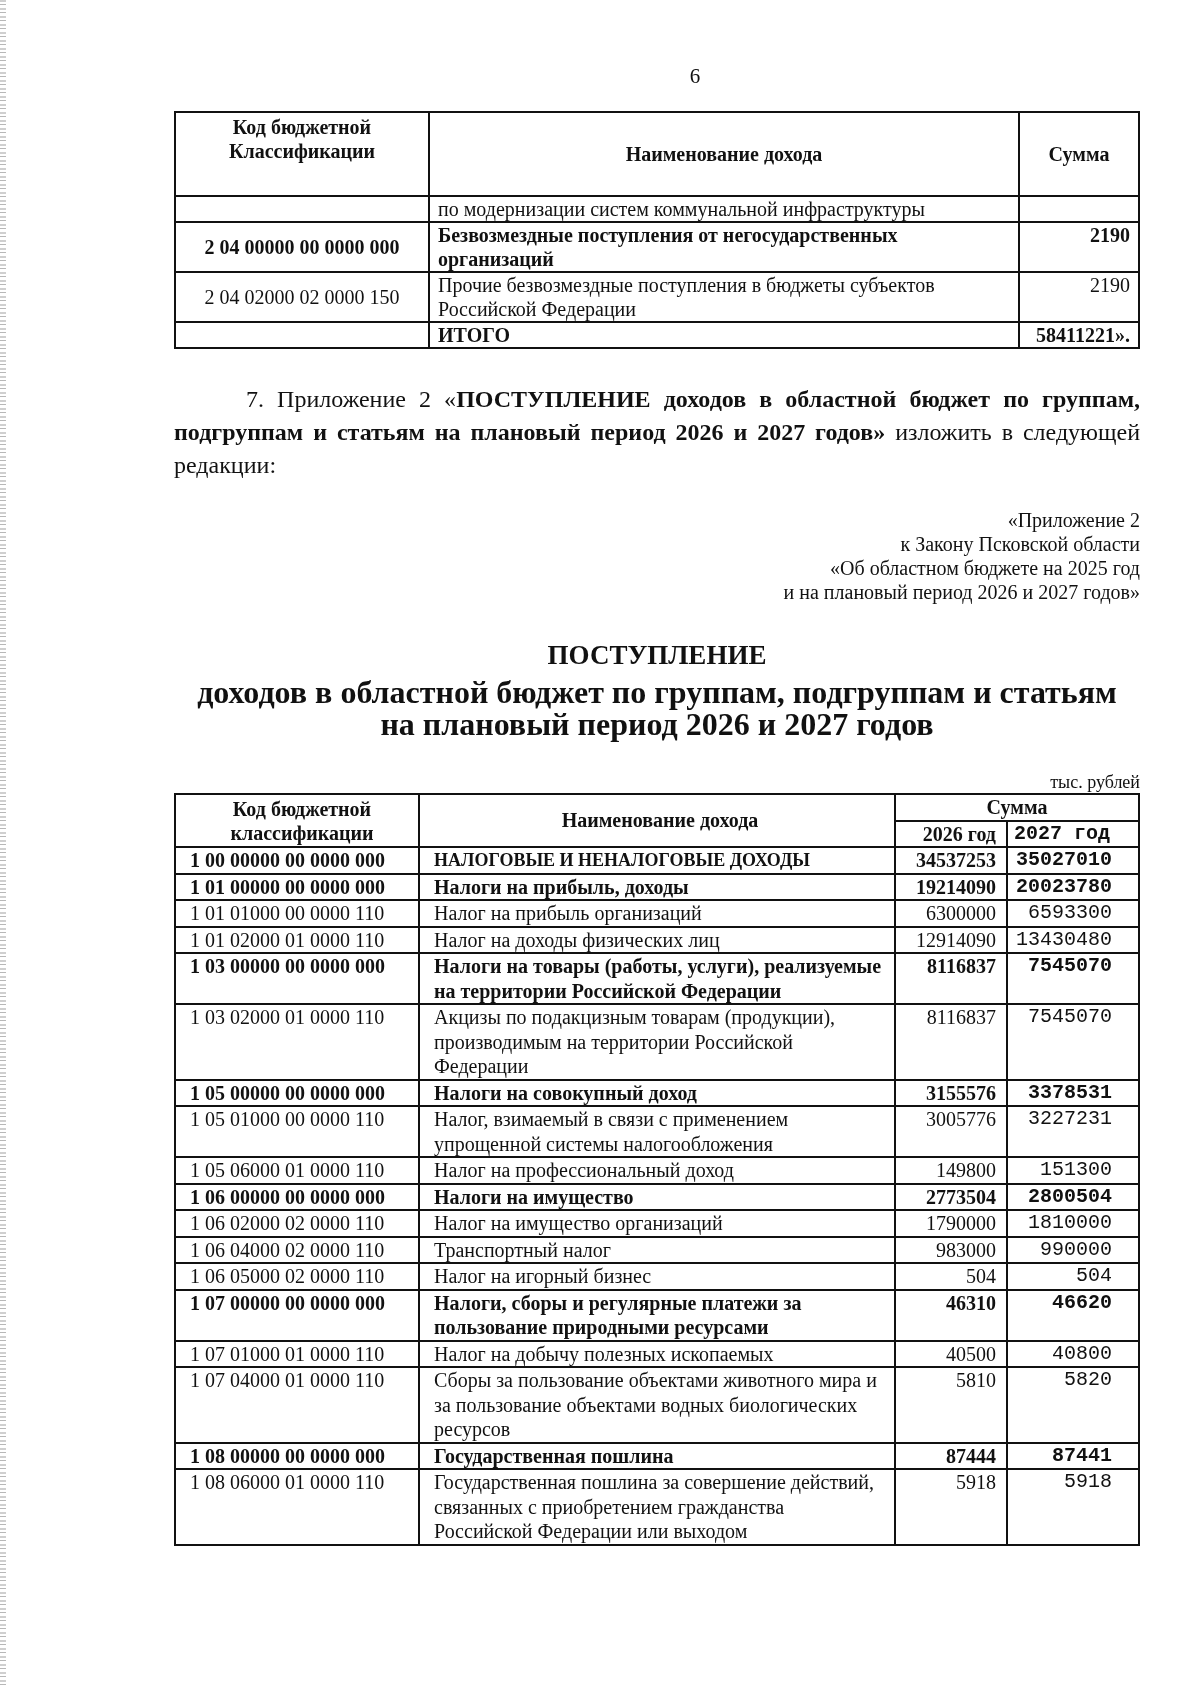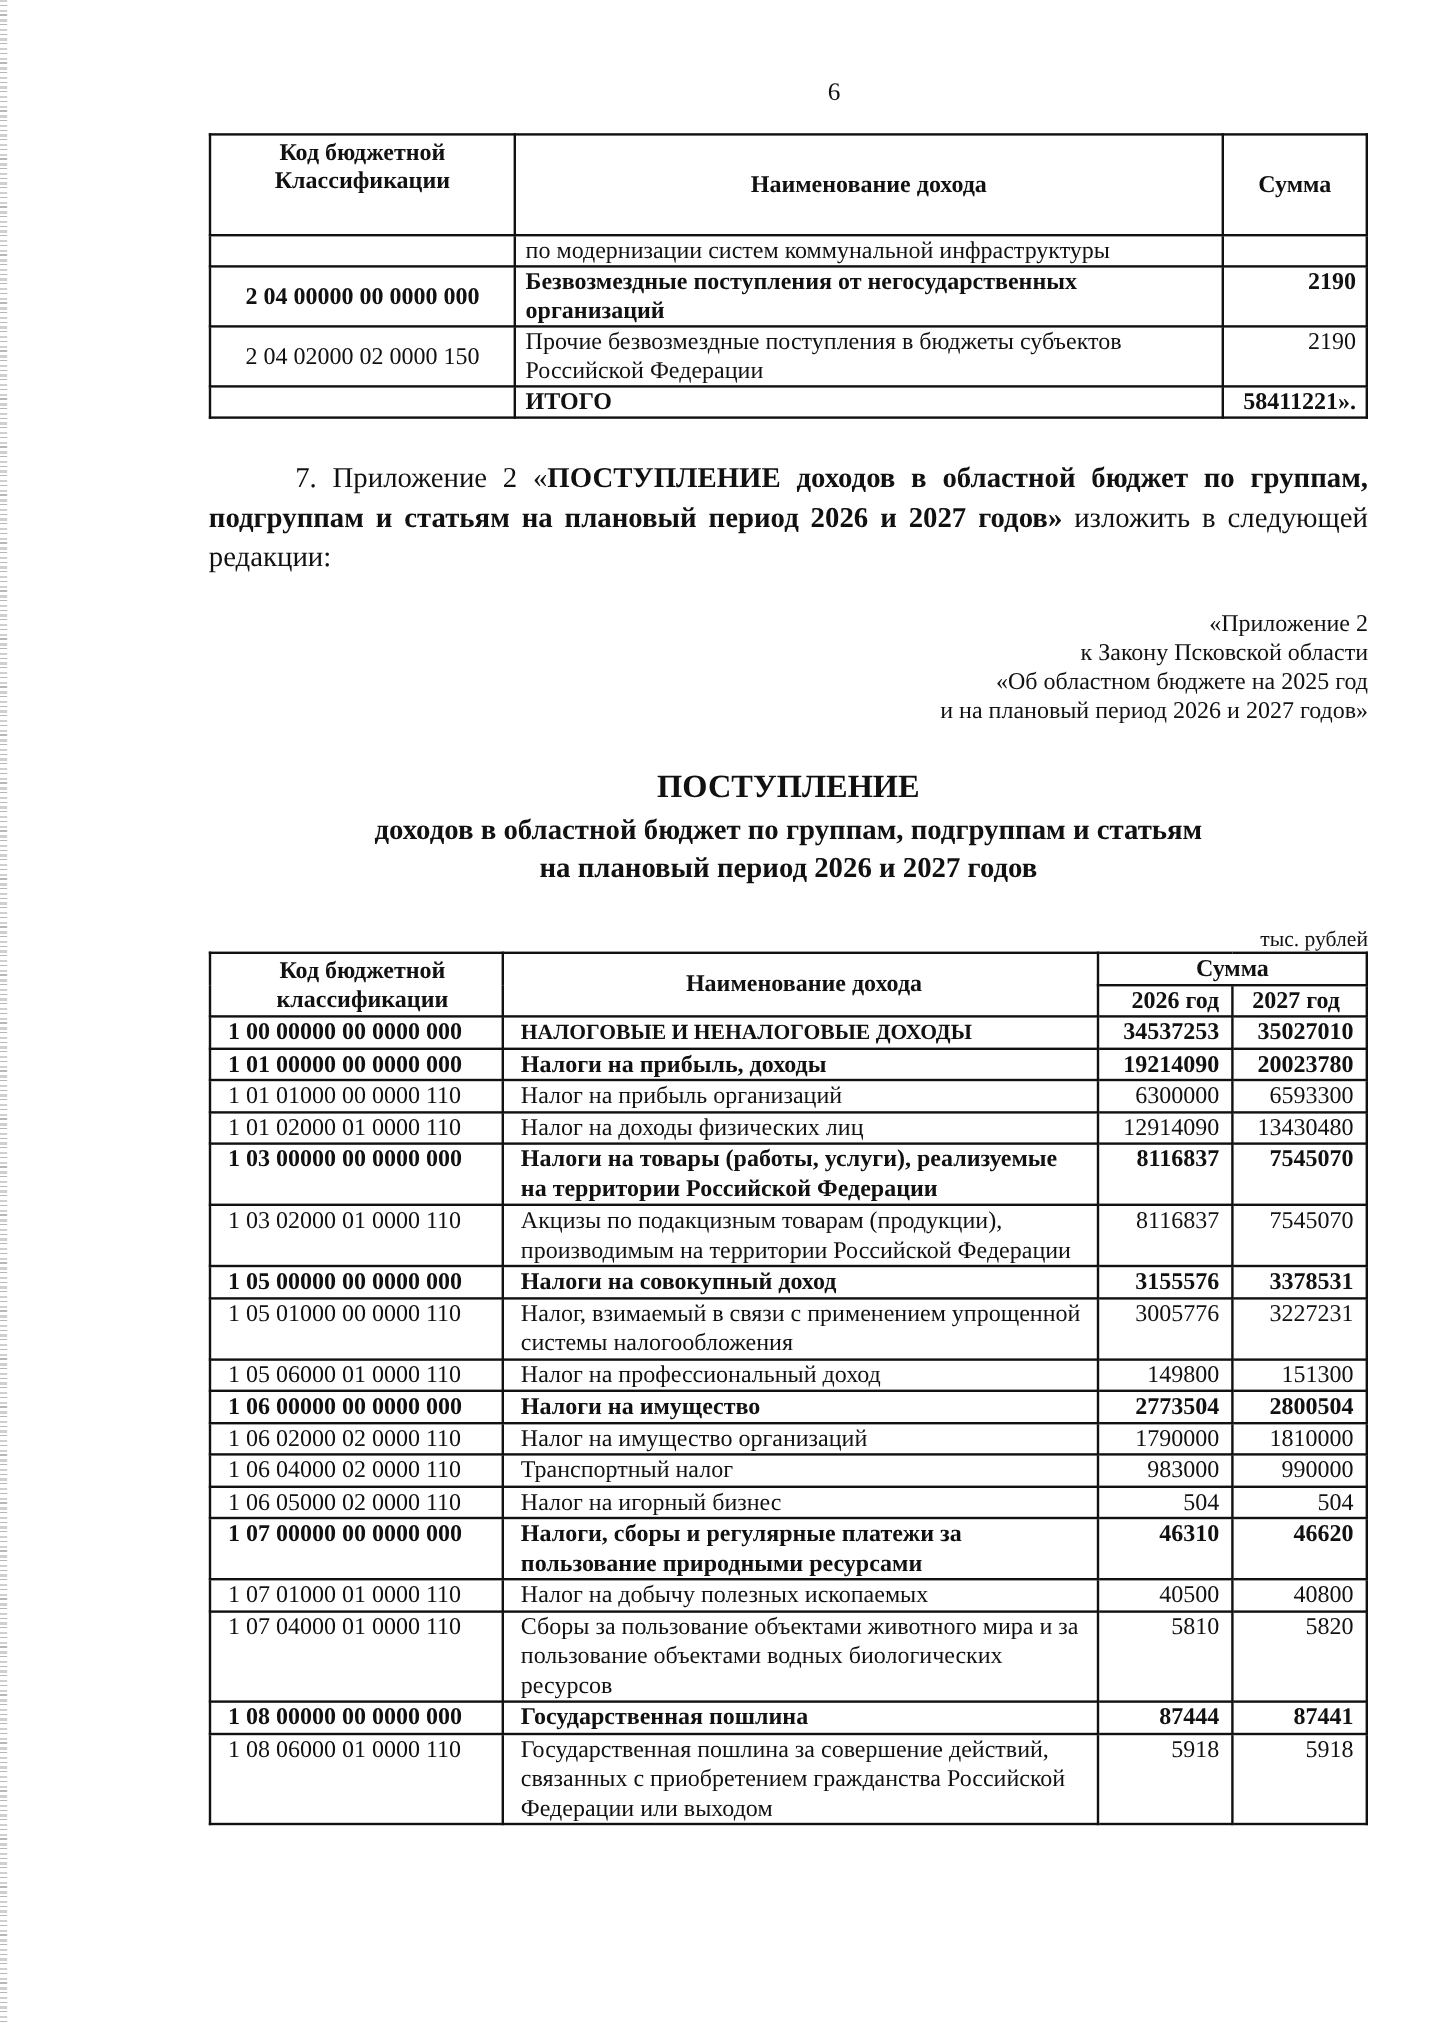--- a/index.html
+++ b/index.html
@@ -33,29 +33,29 @@
   }
   .para .indent { padding-left: 72px; }
   .appendix {
     position: absolute; left: 600px; top: 508px; width: 540px; text-align: right;
     font-size: 20px; line-height: 24px;
   }
   .title {
     position: absolute; left: 174px; width: 966px; text-align: center; font-weight: bold;
   }
   .title1 { top: 640px; font-size: 27px; }
-  .title2 { top: 676px; font-size: 24px; line-height: 32px; }
+  .title2 { top: 676px; font-size: 32px; line-height: 32px; }
   .units { position: absolute; right: 60px; top: 772px; font-size: 18px; }
 
   
   #t2 { left: 174px; top: 793px; width: 966px; font-size: 20px; line-height: 24.5px; }
   #t2 .c1 { width: 224px; padding: 0 4px 0 14px; white-space: nowrap; }
   #t2 .c2 { padding: 0 8px 0 14px; }
   #t2 .c3 { width: 92px; text-align: right; padding-right: 10px; }
-  #t2 .c4 { width: 92px; text-align: right; padding-right: 10px; }
+  #t2 .c4 { width: 92px; text-align: right; padding-right: 26px; font-family: Liberation Mono, monospace; }
   #t2 th { font-weight: bold; text-align: center; vertical-align: middle; padding: 0 4px; }
   #t2 tr.bold td { font-weight: bold; margin-left: 12px; }
   #t2 tr.top td.c2 { font-size: 18px; }
 </style>
 </head>
 <body>
 
 <div class="scan-edge"></div>
 
 <div class="page-number">6</div>

